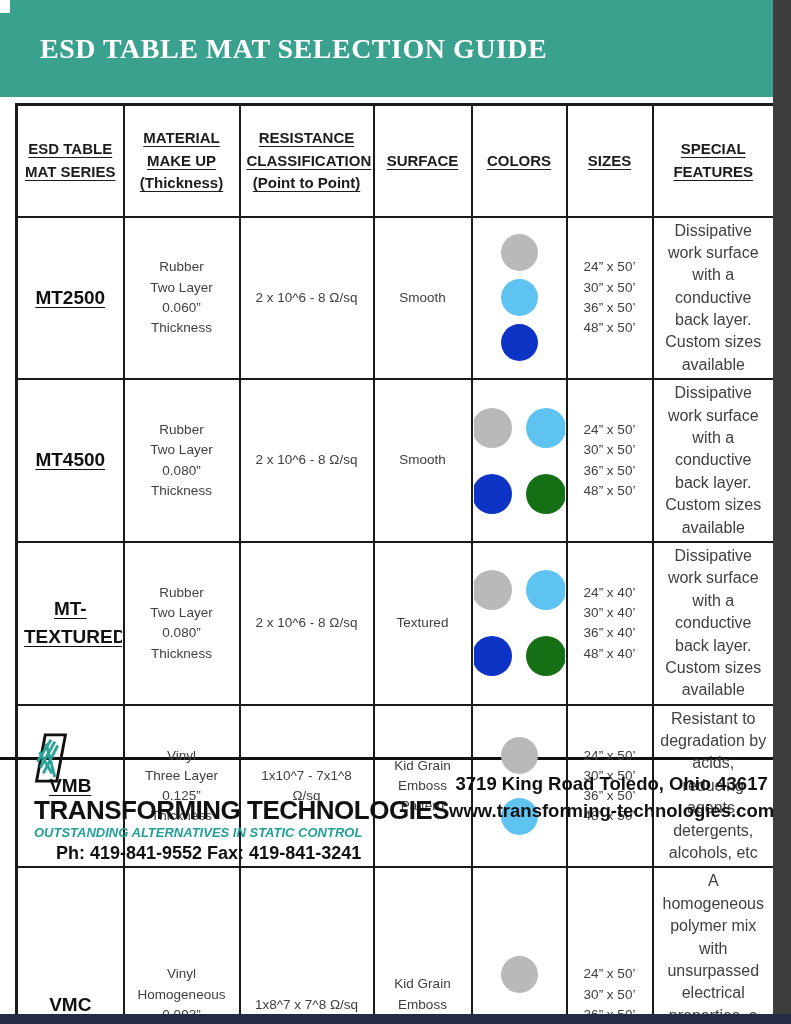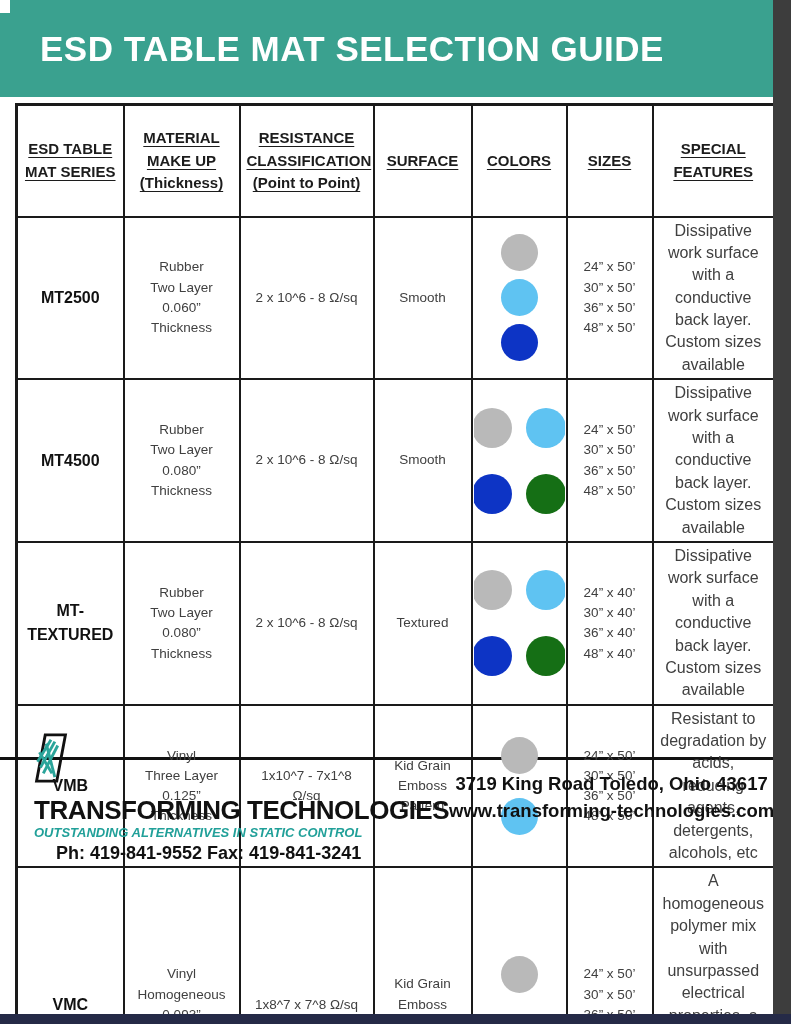--- a/index.html
+++ b/index.html
@@ -11,22 +11,22 @@
   .right-strip{position:absolute;top:0;right:0;width:18px;height:100%;background:#3d3d3d;z-index:1;}
   
   .bottom-bar{position:absolute;bottom:0;left:0;width:100%;height:10px;background:#252a47;z-index:2;}
   
   .banner{
     position:relative;width:773px;height:97px;background:#3aa18f;
     display:flex;align-items:center;
   }
   .notch{position:absolute;top:0;left:0;width:10px;height:13px;background:#ffffff;}
   .banner h1{
-    margin:0 0 0 40px;color:#ffffff;font-size:35px;font-weight:800;
-    letter-spacing:0.5px;white-space:nowrap;
+    margin:0 0 0 40px;color:#ffffff;font-size:28px;font-weight:800;
+    letter-spacing:0.5px;white-space:nowrap;font-family:Liberation Serif, serif;
   }
   
   .content{width:773px;height:654px;}
   table.mat{
     border-collapse:collapse;table-layout:fixed;
     margin:6px 0 0 15px;width:758px;
   }
   table.mat td,table.mat th{
     border:2px solid #1a1a1a;text-align:center;vertical-align:middle;
     padding:2px 6px;white-space:pre-line;overflow:hidden;
@@ -34,21 +34,21 @@
   table.mat{border:3px solid #1a1a1a;}
   tr.head{height:112px;}
   tr.r0{height:146px;} tr.r1{height:132px;} tr.r2{height:138px;}
   tr.r3{height:140px;} tr.r4{height:158px;}
   th .hd{
     font-weight:700;font-size:15px;color:#1c1c1c;text-decoration:underline;
     text-underline-offset:3px;white-space:pre-line;line-height:1.5;
   }
   td{font-size:13.5px;color:#404040;line-height:1.5;border-radius:19px;}
   td .series{
-    font-weight:800;font-size:16px;color:#111111;
+    font-weight:800;font-size:19px;color:#111111;text-decoration:underline;
     text-underline-offset:3px;white-space:pre-line;line-height:1.5;
   }
   td.features{font-size:16px;line-height:1.4;padding:2px 8px;}
   
   .dots{display:flex;flex-direction:column;align-items:center;}
   .dots.col3{gap:8px;}
   .dots.col2{gap:24px;}
   .dots .dot{width:37px;height:37px;border-radius:50%;display:block;}
   .dots.grid2{display:grid;grid-template-columns:repeat(2,40px);gap:26px 14px;justify-content:center;}
   .dots.grid2 .dot{width:40px;height:40px;}

